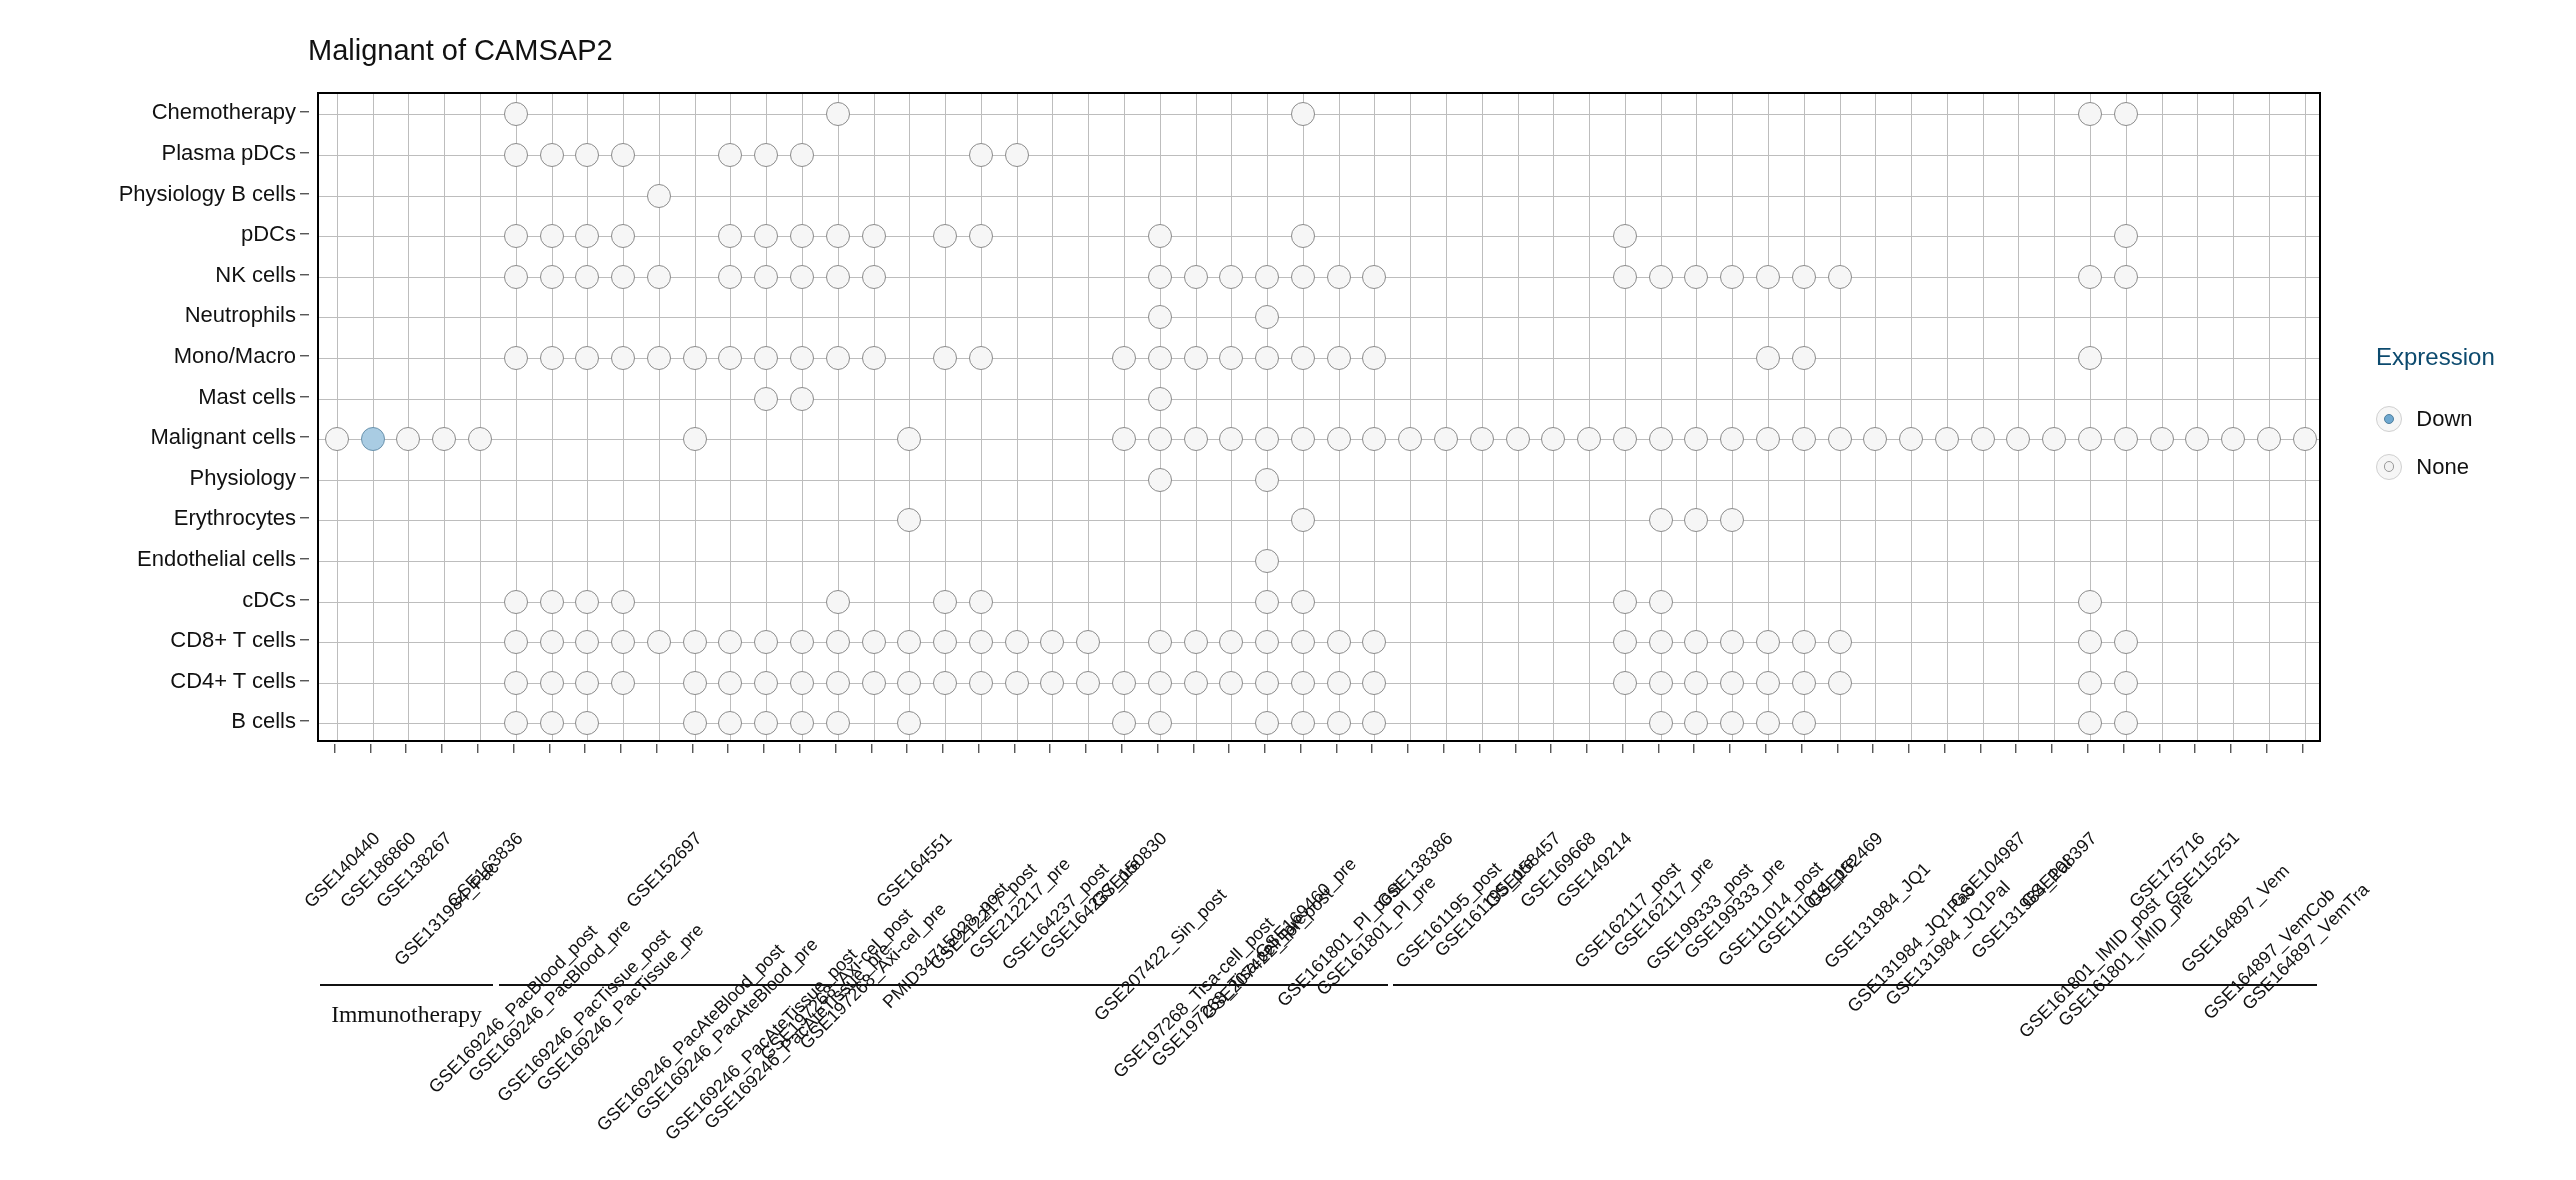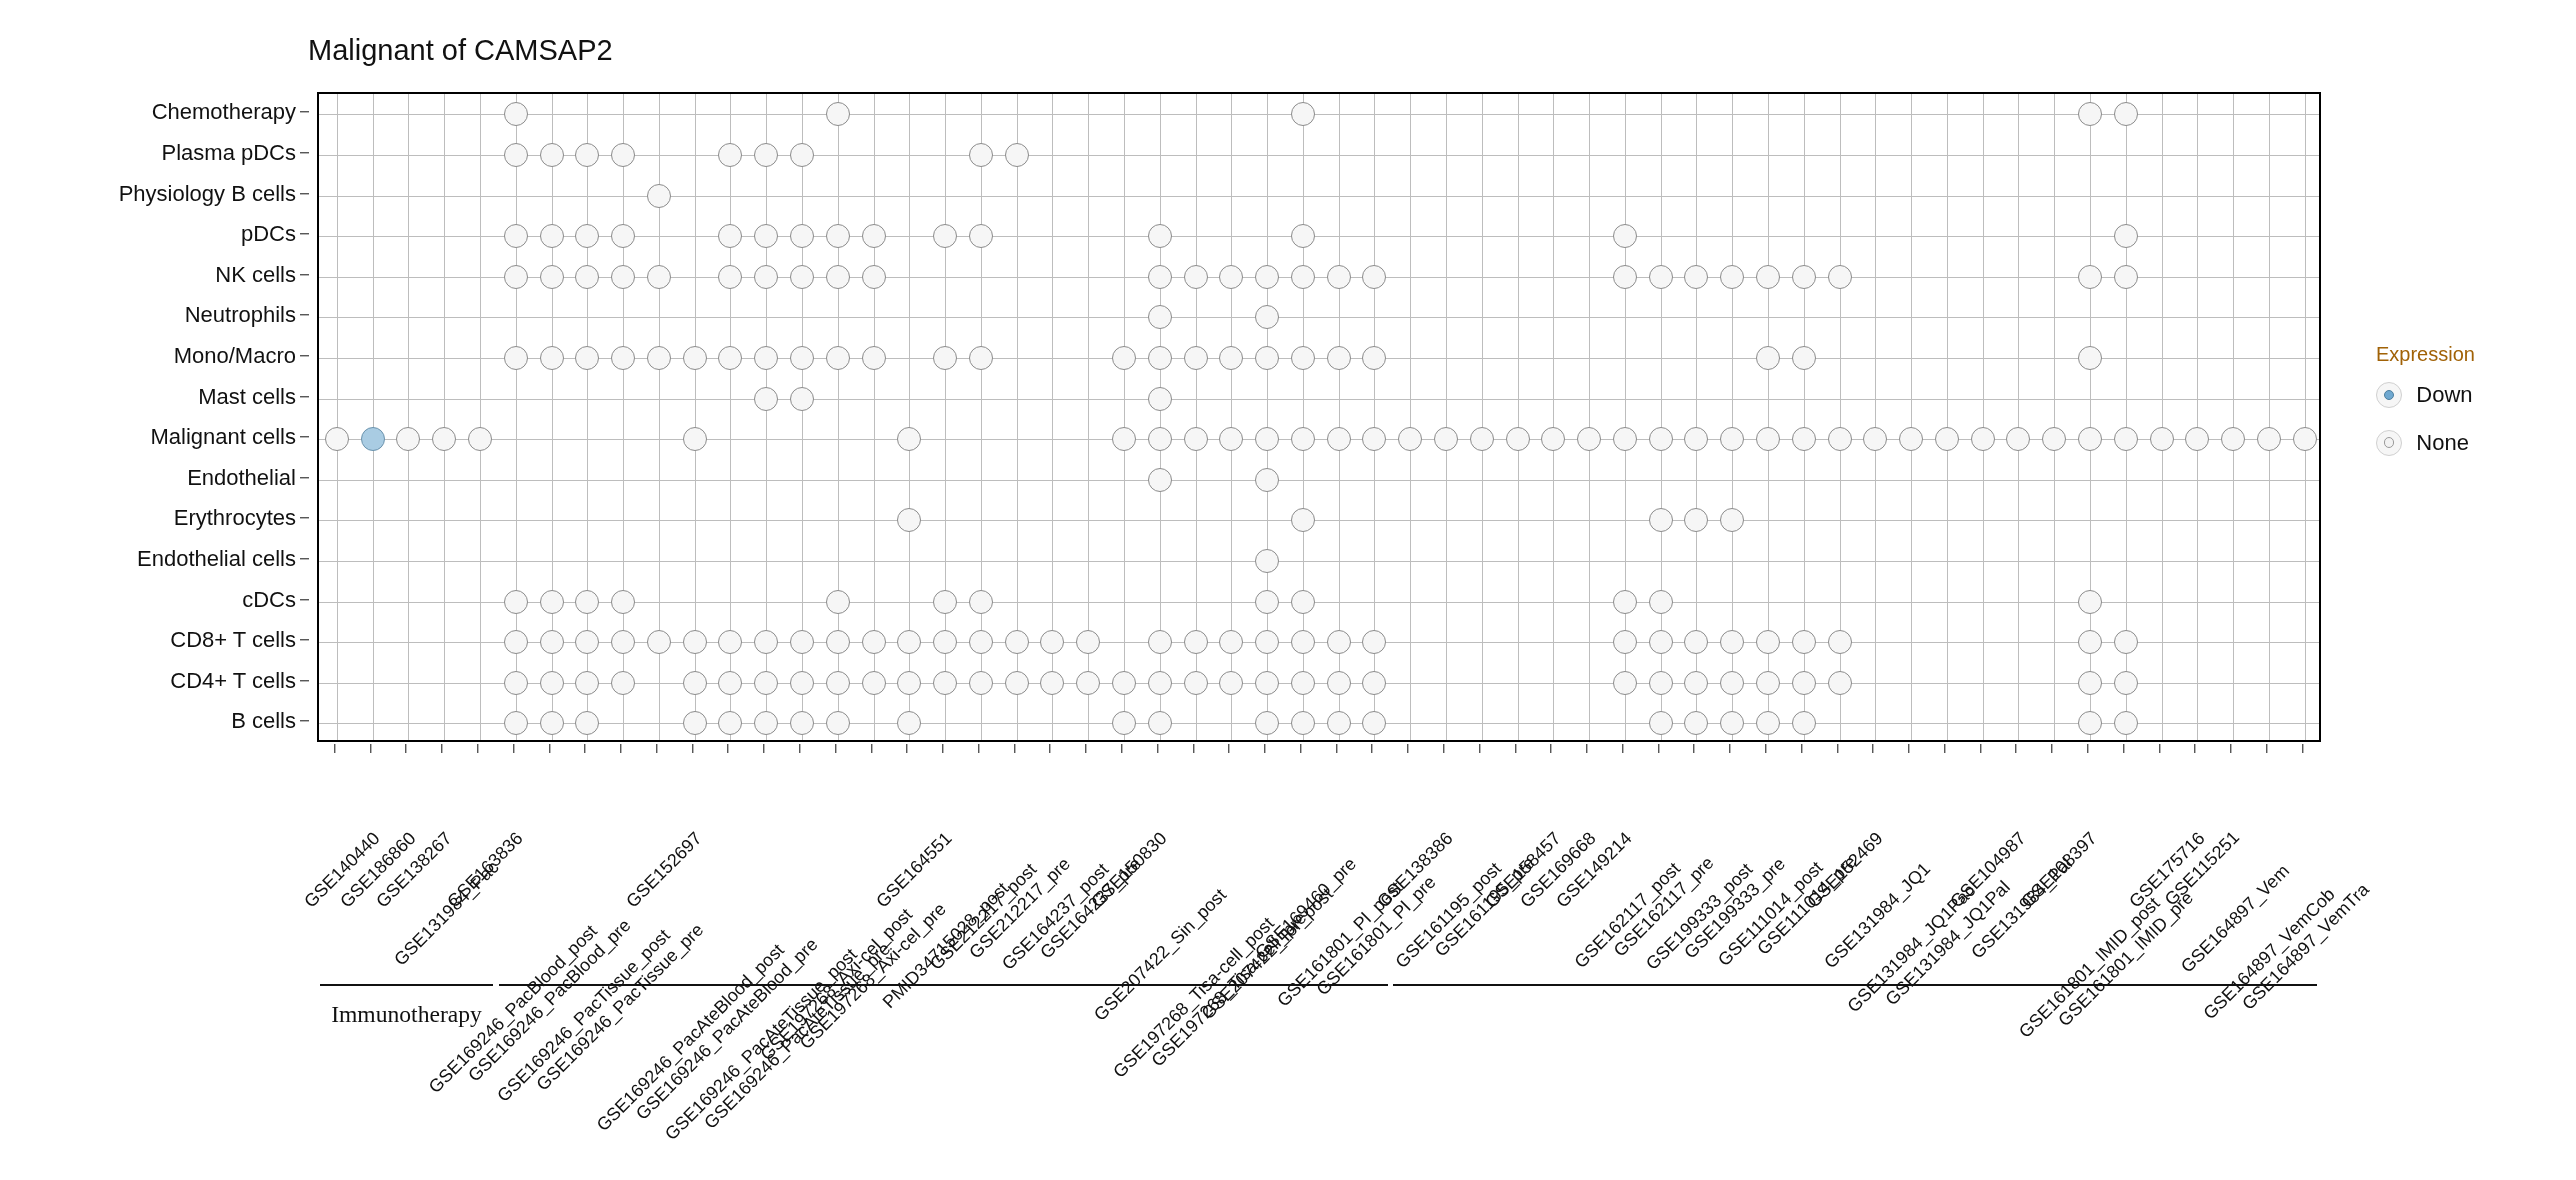--- a/index.html
+++ b/index.html
@@ -59,21 +59,21 @@
     transform-origin:right top;
     transform:rotate(-45deg) translateX(-100%);
     font-size:18px;
     white-space:nowrap;
     color:#111;
   }
   .xlab-inner{display:inline-block;transform:translateY(-0.1em);}
 
   
   .legend{position:absolute;left:2376px;top:343px;width:186px;}
-  .legend-title{font-size:20px;margin-bottom:16px;white-space:nowrap;color:#a16207;}
+  .legend-title{font-size:24px;margin-bottom:35px;white-space:nowrap;color:#0c4a6e;}
   .legend-row{display:flex;align-items:center;margin-bottom:21.5px;}
   .legend-key{
     width:26px;height:26px;border-radius:50%;
     display:flex;align-items:center;justify-content:center;
     background:#f6f6f6;border:0.7px solid #d0d0d0;margin-right:14.3px;box-sizing:border-box;
   }
   .legend-dot{width:10.7px;height:10.7px;border-radius:50%;box-sizing:border-box;}
   .legend-dot.down{background:#6fa8d0;border:1.4px solid #4e7f9e;}
   .legend-dot.none{background:#f2f2f2;border:1.4px solid #9a9a9a;}
   .legend-label{font-size:22px;color:#111;}
@@ -416,21 +416,21 @@
       <div class="ylab" style="top: 183px;">NK cells</div>
       <div class="ytick" style="top: 223px;"></div>
       <div class="ylab" style="top: 223px;">Neutrophils</div>
       <div class="ytick" style="top: 264px;"></div>
       <div class="ylab" style="top: 264px;">Mono/Macro</div>
       <div class="ytick" style="top: 305px;"></div>
       <div class="ylab" style="top: 305px;">Mast cells</div>
       <div class="ytick" style="top: 345px;"></div>
       <div class="ylab" style="top: 345px;">Malignant cells</div>
       <div class="ytick" style="top: 386px;"></div>
-      <div class="ylab" style="top: 386px;">Endothelial</div>
+      <div class="ylab" style="top: 386px;">Physiology</div>
       <div class="ytick" style="top: 426px;"></div>
       <div class="ylab" style="top: 426px;">Erythrocytes</div>
       <div class="ytick" style="top: 467px;"></div>
       <div class="ylab" style="top: 467px;">Endothelial cells</div>
       <div class="ytick" style="top: 508px;"></div>
       <div class="ylab" style="top: 508px;">cDCs</div>
       <div class="ytick" style="top: 548px;"></div>
       <div class="ylab" style="top: 548px;">CD8+ T cells</div>
       <div class="ytick" style="top: 589px;"></div>
       <div class="ylab" style="top: 589px;">CD4+ T cells</div>

